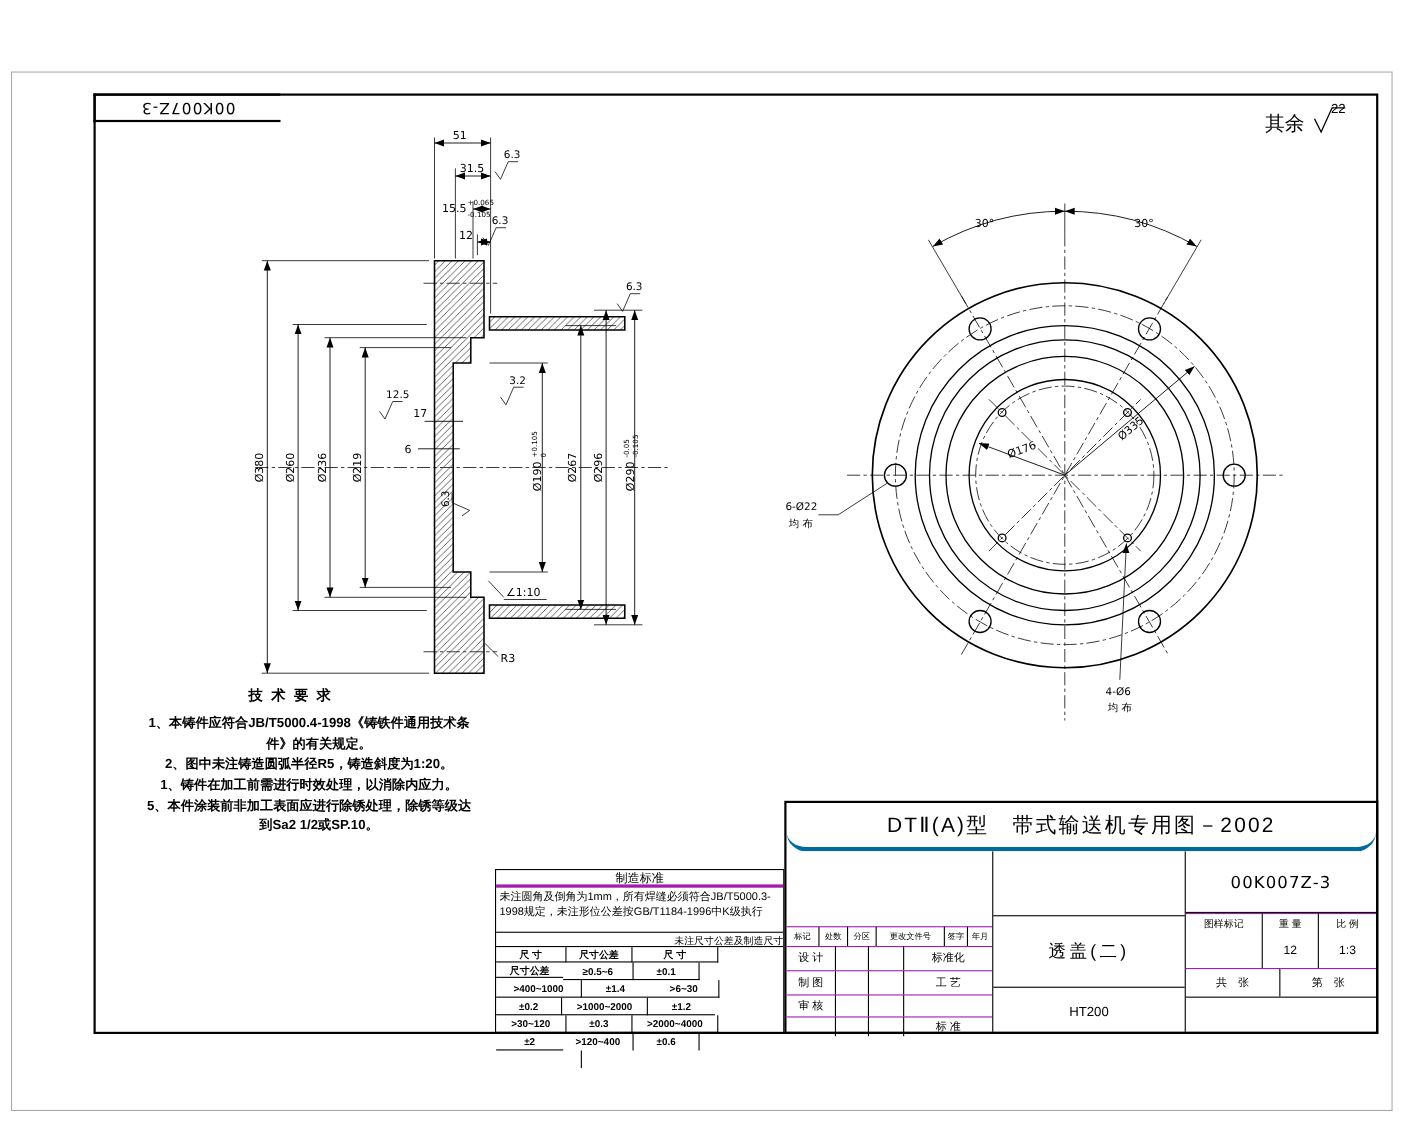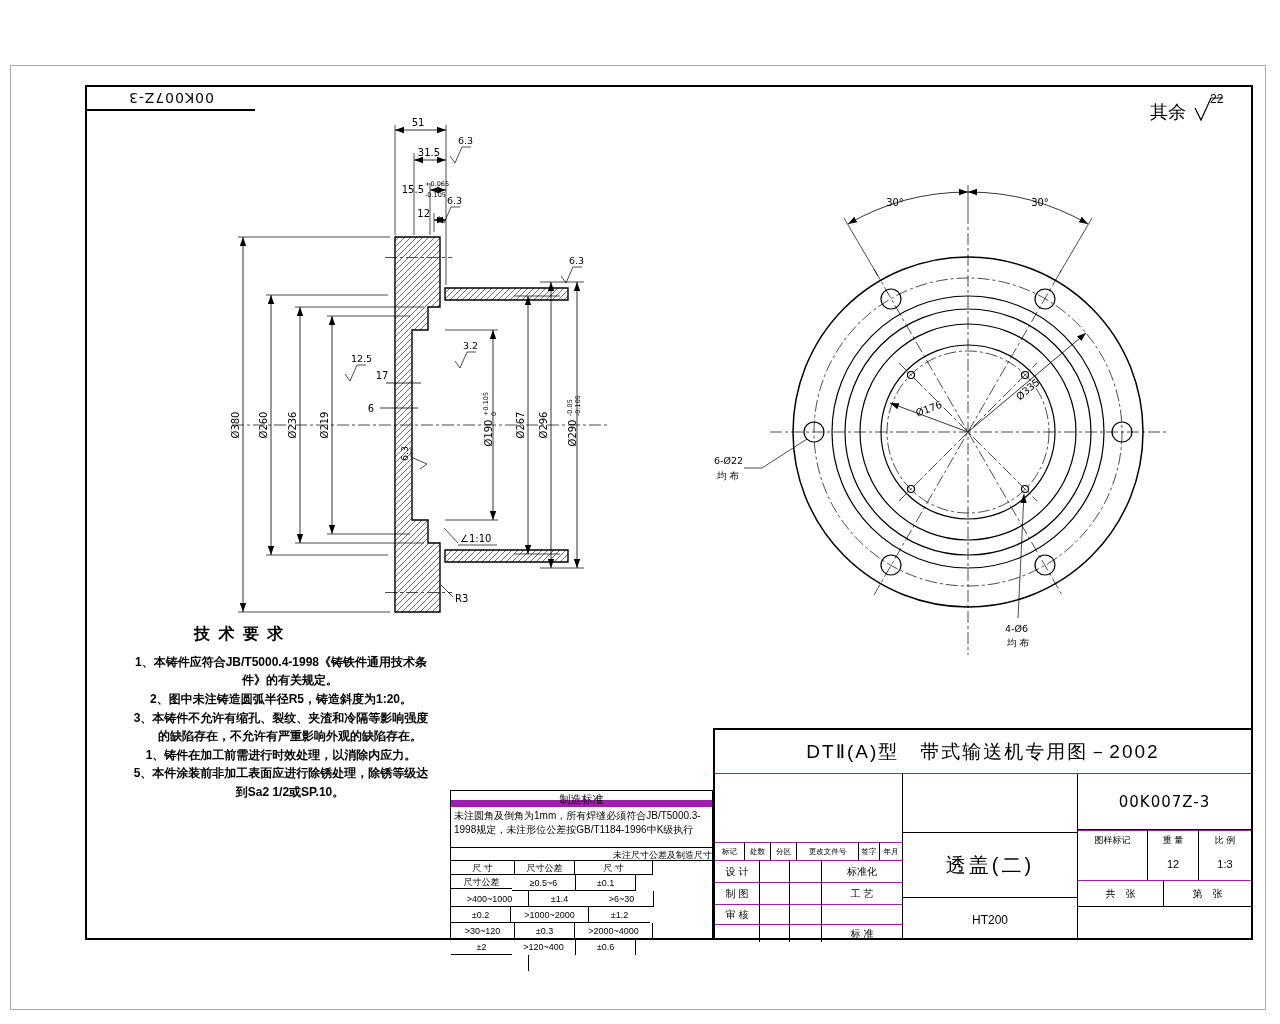--- a/index.html
+++ b/index.html
@@ -14,39 +14,39 @@
   svg text.sm { font-size:6.5px; }
   svg text.md { font-size:9.5px; }
   svg .outline { fill:url(#hatch); stroke:#000; stroke-width:1.4; }
   svg .solid { fill:none; stroke:#000; stroke-width:1.2; }
   svg .thick { fill:none; stroke:#000; stroke-width:1.5; }
   svg .thin { fill:none; stroke:#000; stroke-width:0.7; }
   svg .dim { fill:none; stroke:#000; stroke-width:0.8; }
   svg .cl { fill:none; stroke:#000; stroke-width:0.7; stroke-dasharray:12 3 3 3; }
   
   .tech-req { left:130px; top:622px; width:302px; font-size:12px; line-height:1.55; font-weight:600; }
-  .tech-req .tr-title { font-size:16px; letter-spacing:2px; margin-left:64px; margin-bottom:6px; }
+  .tech-req .tr-title { font-size:13px; letter-spacing:2px; margin-left:96px; margin-bottom:6px; }
   .tech-req .tr-item { padding-left:18px; text-indent:-18px;text-align:center; }
   
   .mfg { left:450px; top:790px; width:263px; height:150px; border:1px solid #000; font-size:10px; }
-  .mfg .hd { height:16px; line-height:16px; text-align:center; border-bottom:7px solid #a21caf; font-size:11px; }
+  .mfg .hd { height:16px; line-height:16px; text-align:center; border-bottom:3px solid #a21caf; font-size:11px; }
   .mfg .body { height:40px; padding:2px 3px; line-height:1.35; font-size:10px; }
   .mfg .sub { height:14px; line-height:14px; text-align:right; border-top:1px solid #000; border-bottom:1px solid #000; font-size:9px; }
-  .tg { display:flex; flex-wrap:wrap; }
+  .tg { display:flex; flex-wrap:wrap;font-weight:bold; }
   .tg > div { border-right:1px solid #000; border-bottom:1px solid #000; text-align:center; font-size:9px; overflow:hidden; }
   .tg > div:nth-child(4n) { border-right:none; }
   .c1 { width:64px; } .c2 { width:60px; } .c3 { width:78px; } .c4 { width:61px; }
   .th { height:14px; line-height:14px; } .td { height:16px; line-height:16px; }
   .tg > .td.last { border-bottom:none; }
   
   .tb { left:713px; top:728px; width:540px; height:212px; border:2px solid #000; }
   .tb .cell { position:absolute; overflow:hidden; }
   .tb .bt { border-top:1px solid #000; } .tb .bb { border-bottom:1px solid #000; }
   .tb .ctr { display:flex; align-items:center; justify-content:center; }
-  .tb-title { left:0; top:0; width:536px; height:44px; font-size:19px; letter-spacing:2px; border-bottom:1px solid #0369a1; }
+  .tb-title { left:0; top:0; width:536px; height:44px; font-size:19px; letter-spacing:2px; border-bottom:4px solid #0369a1;border-radius:18px; }
   .row { position:absolute; display:flex; }
   .row > div { border-right:1px solid #000; border-top:1px solid #a21caf; text-align:center; overflow:hidden; }
 </style>
 </head>
 <body>
 
 <div class="abs sheet-outer"></div>
 <div class="abs frame"></div>
 
 <svg class="abs" style="left:0;top:0" width="1280" height="1024" viewBox="0 0 1280 1024">
@@ -242,21 +242,20 @@
   <svg width="34" height="28" style="vertical-align:-6px">
     <path d="M4,12 L10,24 L20,2 L32,2" fill="none" stroke="#000" stroke-width="1.2"></path>
   </svg>
   <span class="val">22</span>
 </div>
 
 <div class="abs tech-req">
   <div class="tr-title">技 术 要 求</div>
   <div class="tr-item">1、本铸件应符合JB/T5000.4-1998《铸铁件通用技术条件》的有关规定。</div>
   <div class="tr-item">2、图中未注铸造圆弧半径R5，铸造斜度为1:20。</div>
-  <div class="tr-item">3、本铸件不允许有缩孔、裂纹、夹渣和冷隔等影响强度的缺陷存在，不允许有严重影响外观的缺陷存在。</div>
   <div class="tr-item">1、铸件在加工前需进行时效处理，以消除内应力。</div>
   <div class="tr-item">5、本件涂装前非加工表面应进行除锈处理，除锈等级达到Sa2 1/2或SP.10。</div>
 </div>
 
 <div class="abs mfg">
   <div class="hd">制造标准</div>
   <div class="body">未注圆角及倒角为1mm，所有焊缝必须符合JB/T5000.3-1998规定，未注形位公差按GB/T1184-1996中K级执行</div>
   <div class="sub">未注尺寸公差及制造尺寸</div>
   <div class="tg">
     <div class="th c1">尺  寸</div>
@@ -319,21 +318,21 @@
     <div style="width:32px"></div>
     <div style="width:80px;border-right:none"></div>
   </div>
   <div class="row" style="left:0;top:194px;width:187px;height:18px;font-size:10px;line-height:17px">
     <div style="width:45px"></div>
     <div style="width:30px"></div>
     <div style="width:32px"></div>
     <div style="width:80px;border-right:none">标 准</div>
   </div>
 
-  <div class="cell ctr bt" style="left:188px;top:102px;width:174px;height:65px;font-size:20px;letter-spacing:3px">透盖(二)</div>
+  <div class="cell ctr bt" style="left:188px;top:102px;width:174px;height:65px;font-size:16px;letter-spacing:3px">透盖(二)</div>
   <div class="cell ctr bt" style="left:188px;top:167px;width:174px;height:45px;font-size:12px">HT200</div>
 
   <div class="cell ctr bb" style="left:363px;top:44px;width:173px;height:56px;font-size:15px;letter-spacing:1px;font-family:'DejaVu Sans',sans-serif">00K007Z-3</div>
   <div class="row" style="left:363px;top:100px;width:173px;height:20px;font-size:9px;line-height:19px">
     <div style="width:70px">图样标记</div>
     <div style="width:51px">重 量</div>
     <div style="width:52px;border-right:none">比 例</div>
   </div>
   <div class="row" style="left:363px;top:120px;width:173px;height:30px;font-size:11px;line-height:29px;border-top:none">
     <div style="width:70px;border-top:none"></div>

